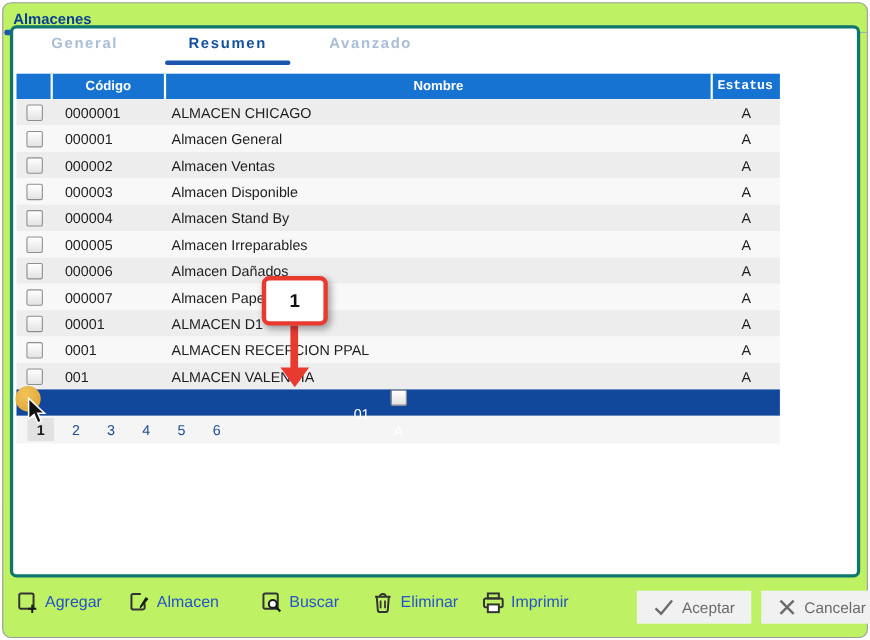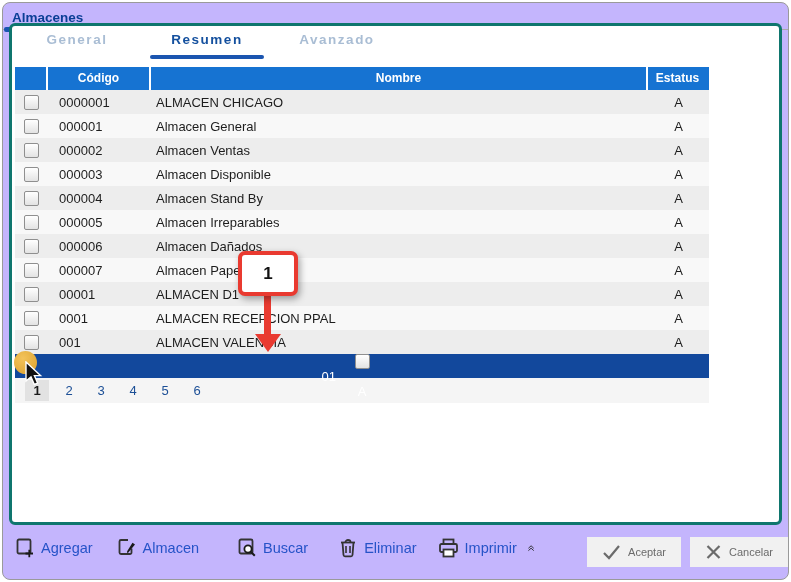--- a/index.html
+++ b/index.html
@@ -1,20 +1,20 @@
 <!DOCTYPE html>
 <html><head>
 <meta charset="utf-8">
 <style>
   * { margin:0; padding:0; box-sizing:border-box; }
   html,body { width:791px; height:582px; background:#fff; font-family:"Liberation Sans", sans-serif; overflow:hidden; }
   body { position:relative; }
 
   .window { position:absolute; left:2px; top:2px; width:787px; height:578px;
-            border:1px solid #9a9a9a; border-radius:8px; background:#c4b5fd; }
+            border:1px solid #9a9a9a; border-radius:8px; background:#bef264; }
 
   
   .titlebar { position:relative; height:27px; border-bottom:1px solid #ababab; }
   .title-label { position:absolute; left:9px; top:7px; font-size:13.5px; font-weight:bold; color:#0a3e96; }
   .title-underline { position:absolute; left:1px; bottom:-3px; width:83px; height:5px; background:#1b55b0; border-radius:2px; }
 
   
   .panel { position:absolute; left:6px; top:20px; width:773px; height:502px;
            border:3px solid #0f766e; border-radius:6px; background:#fff; overflow:hidden; }
 
@@ -25,21 +25,21 @@
   .tab.active::after { content:""; position:absolute; left:8px; right:8px; bottom:-5px;
                        height:4px; background:#1b55b0; border-radius:2px; }
 
   
   .table { position:absolute; left:3px; top:29px; width:694px;margin-top:12px; }
   .header-row { display:flex; height:23px; background:#1673d2; }
   .hcell { color:#fff; font-weight:bold; font-size:12px; line-height:23px; text-align:center; }
   .hcell.sel  { width:33px;  border-right:2px solid #fff; }
   .hcell.code { width:103px; border-right:2px solid #fff; }
   .hcell.name { width:497px; border-right:2px solid #fff; }
-  .hcell.status { width:59px; }
+  .hcell.status { width:59px;font-family:Liberation Mono, monospace; }
 
   .row { display:flex; height:24px; align-items:center; font-size:13px; color:#1d1d1d; }
   .row:nth-child(odd)  { background:#ededed; }
   .row:nth-child(even) { background:#f8f8f8; }
   .row.selected { background:#12489c; color:#fff;flex-direction:column; }
   .cell-sel  { width:33px; display:flex; justify-content:center; align-items:center; }
   .checkbox  { width:15px; height:15px; border:1px solid #8f8f8f; border-radius:2px;
                background:linear-gradient(#ffffff,#e3e3e3); }
   .cell-code { width:103px; padding-left:11px; }
   .cell-name { width:497px; padding-left:5px; white-space:nowrap; overflow:hidden; }
@@ -67,21 +67,21 @@
 
   
   .toolbar { position:absolute; left:0; right:0; bottom:2px; height:40px; display:flex; align-items:flex-start; }
   .tool { display:flex; align-items:center; gap:5px; cursor:pointer; }
   .tool span { color:#2653c8; font-size:14.5px; }
   .tool svg { display:block; }
   .t-agregar { margin-left:11px; } .t-editar { margin-left:23px; } .t-buscar { margin-left:37px; }
   .t-eliminar { margin-left:29px; } .t-imprimir { margin-left:20px; }
   .collapse { margin-left:10px; cursor:pointer; }
   .btn { display:flex; align-items:center; gap:7px; background:#f1f1f1; border:none;
-         color:#6b6b6b; font-size:11px; font-family:"Liberation Sans",sans-serif;
+         color:#6b6b6b; font-size:14px; font-family:"Liberation Sans",sans-serif;
          padding:7px 15px; cursor:pointer; }
   .btn-aceptar { margin-left:52px; }
   .btn-cancelar { margin-left:9px; }
 </style>
 </head>
 <body>
 
 <div class="window">
 
   <div class="titlebar">

